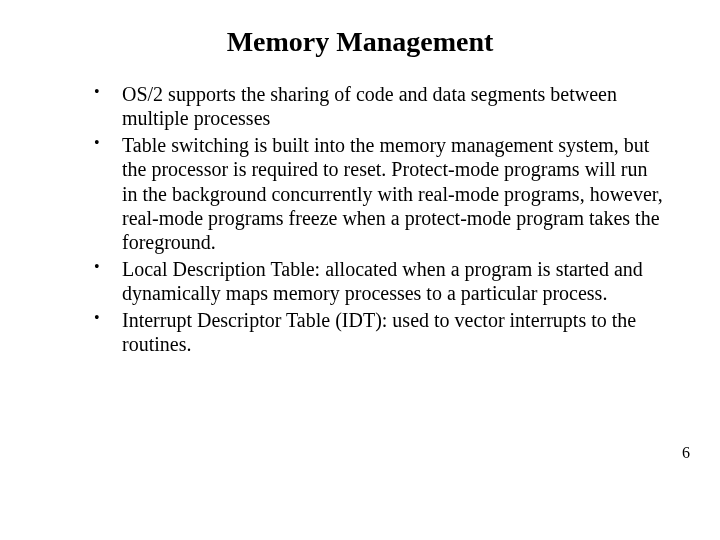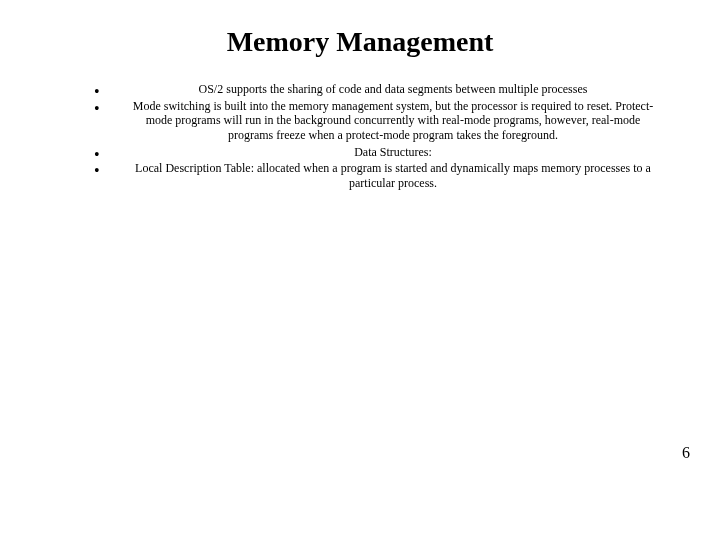--- a/index.html
+++ b/index.html
@@ -19,23 +19,22 @@
   }
   .title {
     text-align: center;
     font-weight: bold;
     font-size: 28px;
     padding-top: 26px;
     padding-bottom: 12px;
   }
   .content {
     padding: 12px 56px 0 88px;
-    font-size: 12px;
+    font-size: 20px;
     line-height: 1.22;
-    text-align: center;
   }
   ul.bullets {
     list-style: none;
     margin: 0;
     padding: 0;
   }
   ul.bullets > li {
     position: relative;
     padding-left: 34px;
     margin-bottom: 2px;
@@ -57,21 +56,21 @@
 </head>
 <body>
 
 <div class="slide">
 
   <div class="title">Memory Management</div>
 
   <div class="content">
     <ul class="bullets">
       <li><span>OS/2 supports the sharing of code and data segments between multiple processes</span></li>
-      <li><span>Mode switching is built into the memory management system, but the processor is required to reset. Protect-mode programs will run in the background concurrently with real-mode programs, however, real-mode programs freeze when a protect-mode program takes the foreground.</span></li>
-      <li><span>Data Structures:</span></li>
+      <li><span>Table switching is built into the memory management system, but the processor is required to reset. Protect-mode programs will run in the background concurrently with real-mode programs, however, real-mode programs freeze when a protect-mode program takes the foreground.</span></li>
       <li><span>Local Description Table: allocated when a program is started and dynamically maps  memory processes to a particular process.</span></li>
+      <li><span>Interrupt Descriptor Table (IDT): used to vector interrupts to the routines.</span></li>
     </ul>
   </div>
 
   <div class="page-number">6</div>
 
 </div>
 
 </body></html>

